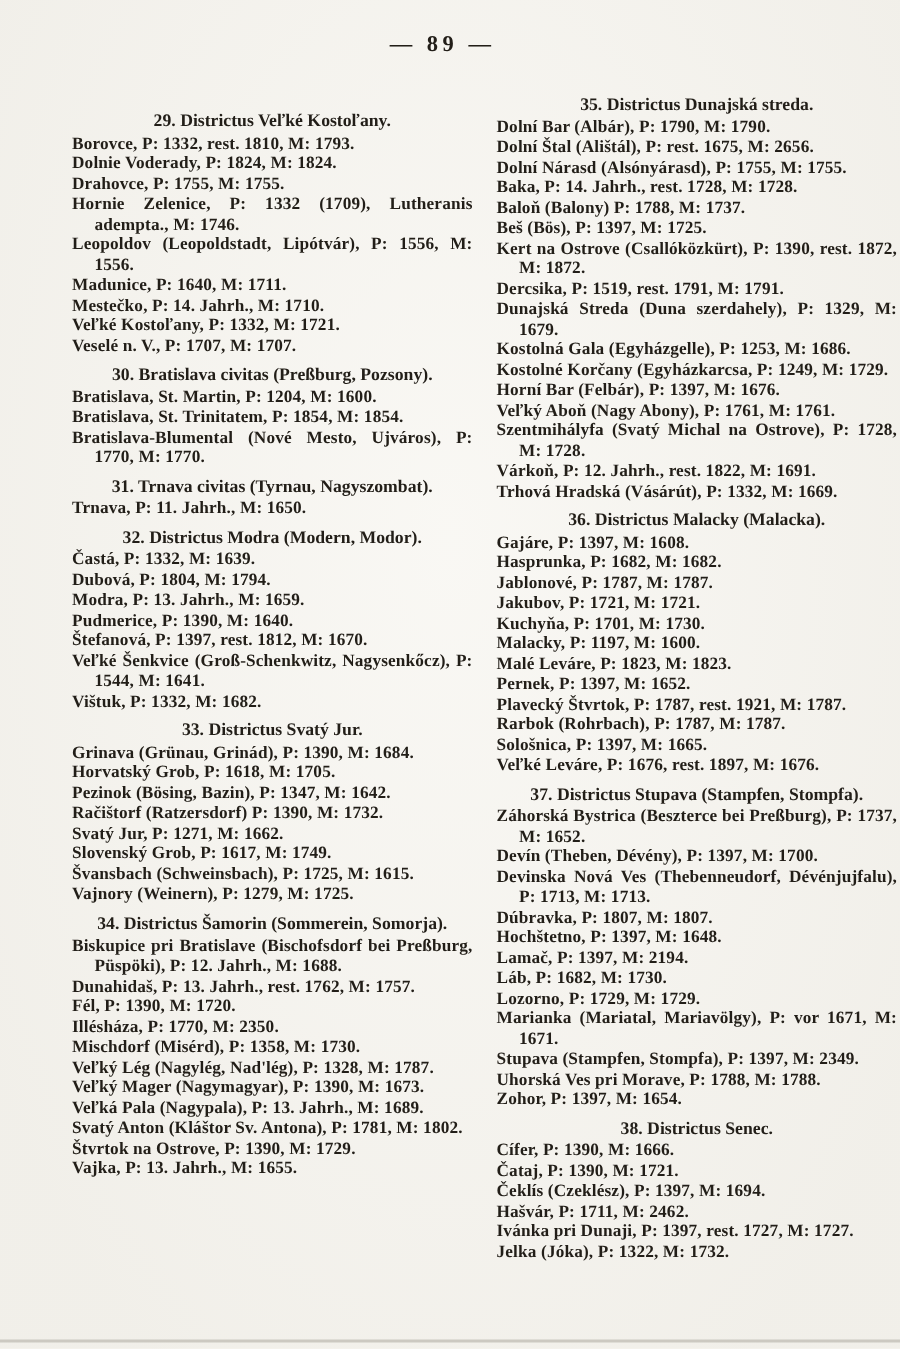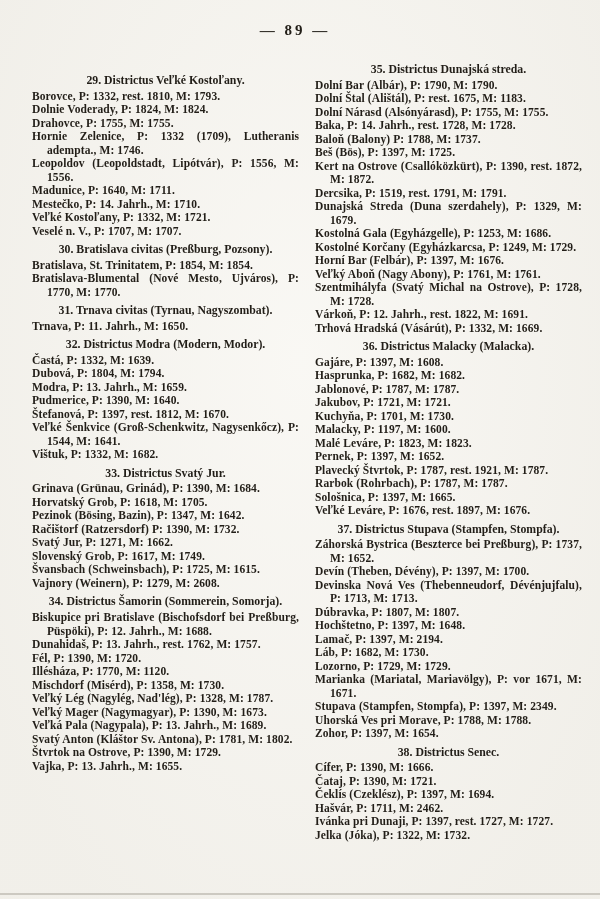--- a/index.html
+++ b/index.html
@@ -15,21 +15,21 @@
     position:relative; width:600px; height:899px; overflow:hidden;
     background:
       radial-gradient(ellipse at 50% 40%, rgba(255,255,255,0.35), rgba(0,0,0,0.02) 85%),
       var(--paper);
   }
   .page-number {
     position:absolute; top:22px; left:0; right:10px;
     text-align:center; font-weight:bold; font-size:15px; letter-spacing:3px;
   }
   .columns {
-    position:absolute; top:58px; left:32px; width:550px;
+    position:absolute; top:58px; left:48px; width:550px;
     display:flex; gap:16px;
   }
   .col { width:269px; }
   .col + .col { }
   .col:first-child > .section:first-child { margin-top:16px; }
   .section { margin-bottom:3px; }
   .heading {
     text-align:center; font-weight:bold;
     font-size:11.8px; line-height:13.6px;
     margin:5px 2px 2px 2px;
@@ -61,20 +61,21 @@
           <p class="entry">Drahovce, P: 1755, M: 1755.</p>
           <p class="entry">Hornie Zelenice, P: 1332 (1709), Lutheranis adempta., M: 1746.</p>
           <p class="entry">Leopoldov (Leopoldstadt, Lipótvár), P: 1556, M: 1556.</p>
           <p class="entry">Madunice, P: 1640, M: 1711.</p>
           <p class="entry">Mestečko, P: 14. Jahrh., M: 1710.</p>
           <p class="entry">Veľké Kostoľany, P: 1332, M: 1721.</p>
           <p class="entry">Veselé n. V., P: 1707, M: 1707.</p>
         </div>
         <div class="section">
           <div class="heading">30. Bratislava civitas (Preßburg, Pozsony).</div>
+          <p class="entry">Bratislava, St. Martin, P: 1204, M: 1600.</p>
           <p class="entry">Bratislava, St. Trinitatem, P: 1854, M: 1854.</p>
           <p class="entry">Bratislava-Blumental (Nové Mesto, Ujváros), P: 1770, M: 1770.</p>
         </div>
         <div class="section">
           <div class="heading">31. Trnava civitas (Tyrnau, Nagyszombat).</div>
           <p class="entry">Trnava, P: 11. Jahrh., M: 1650.</p>
         </div>
         <div class="section">
           <div class="heading">32. Districtus Modra (Modern, Modor).</div>
           <p class="entry">Častá, P: 1332, M: 1639.</p>
@@ -87,42 +88,42 @@
         </div>
         <div class="section">
           <div class="heading">33. Districtus Svatý Jur.</div>
           <p class="entry">Grinava (Grünau, Grinád), P: 1390, M: 1684.</p>
           <p class="entry">Horvatský Grob, P: 1618, M: 1705.</p>
           <p class="entry">Pezinok (Bösing, Bazin), P: 1347, M: 1642.</p>
           <p class="entry">Račištorf (Ratzersdorf) P: 1390, M: 1732.</p>
           <p class="entry">Svatý Jur, P: 1271, M: 1662.</p>
           <p class="entry">Slovenský Grob, P: 1617, M: 1749.</p>
           <p class="entry">Švansbach (Schweinsbach), P: 1725, M: 1615.</p>
-          <p class="entry">Vajnory (Weinern), P: 1279, M: 2608.</p>
+          <p class="entry">Vajnory (Weinern), P: 1279, M: 1725.</p>
         </div>
         <div class="section">
           <div class="heading">34. Districtus Šamorin (Sommerein, Somorja).</div>
           <p class="entry">Biskupice pri Bratislave (Bischofsdorf bei Preßburg, Püspöki), P: 12. Jahrh., M: 1688.</p>
           <p class="entry">Dunahidaš, P: 13. Jahrh., rest. 1762, M: 1757.</p>
           <p class="entry">Fél, P: 1390, M: 1720.</p>
-          <p class="entry">Illésháza, P: 1770, M: 1120.</p>
+          <p class="entry">Illésháza, P: 1770, M: 2350.</p>
           <p class="entry">Mischdorf (Misérd), P: 1358, M: 1730.</p>
           <p class="entry">Veľký Lég (Nagylég, Nad'lég), P: 1328, M: 1787.</p>
           <p class="entry">Veľký Mager (Nagymagyar), P: 1390, M: 1673.</p>
           <p class="entry">Veľká Pala (Nagypala), P: 13. Jahrh., M: 1689.</p>
           <p class="entry">Svatý Anton (Kláštor Sv. Antona), P: 1781, M: 1802.</p>
           <p class="entry">Štvrtok na Ostrove, P: 1390, M: 1729.</p>
           <p class="entry">Vajka, P: 13. Jahrh., M: 1655.</p>
         </div>
       </div>
     <div class="col">
         <div class="section">
           <div class="heading">35. Districtus Dunajská streda.</div>
           <p class="entry">Dolní Bar (Albár), P: 1790, M: 1790.</p>
-          <p class="entry">Dolní Štal (Alištál), P: rest. 1675, M: 1183.</p>
+          <p class="entry">Dolní Štal (Alištál), P: rest. 1675, M: 2656.</p>
           <p class="entry">Dolní Nárasd (Alsónyárasd), P: 1755, M: 1755.</p>
           <p class="entry">Baka, P: 14. Jahrh., rest. 1728, M: 1728.</p>
           <p class="entry">Baloň (Balony) P: 1788, M: 1737.</p>
           <p class="entry">Beš (Bös), P: 1397, M: 1725.</p>
           <p class="entry">Kert na Ostrove (Csallóközkürt), P: 1390, rest. 1872, M: 1872.</p>
           <p class="entry">Dercsika, P: 1519, rest. 1791, M: 1791.</p>
           <p class="entry">Dunajská Streda (Duna szerdahely), P: 1329, M: 1679.</p>
           <p class="entry">Kostolná Gala (Egyházgelle), P: 1253, M: 1686.</p>
           <p class="entry">Kostolné Korčany (Egyházkarcsa, P: 1249, M: 1729.</p>
           <p class="entry">Horní Bar (Felbár), P: 1397, M: 1676.</p>

